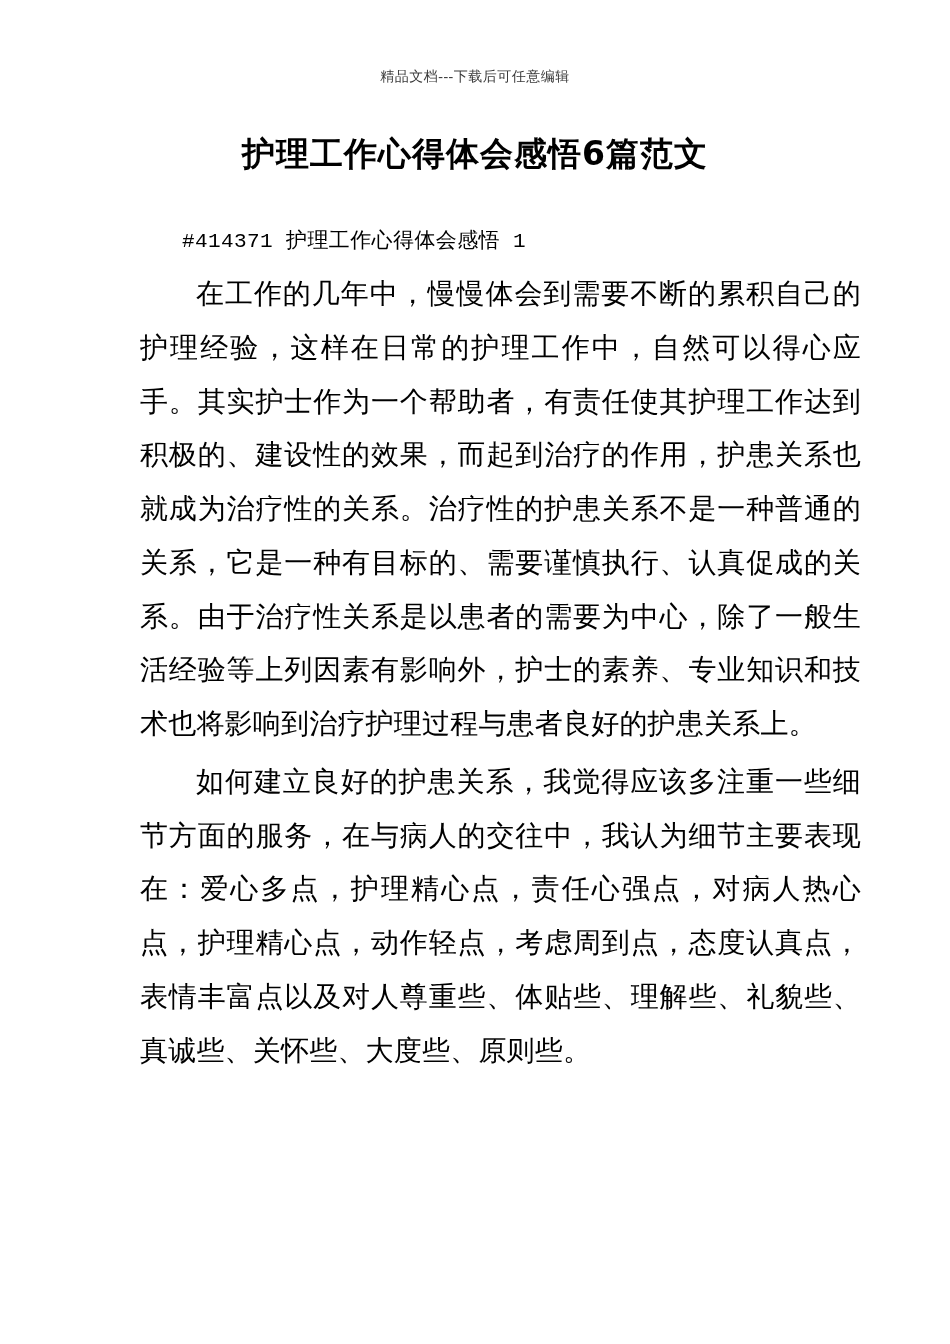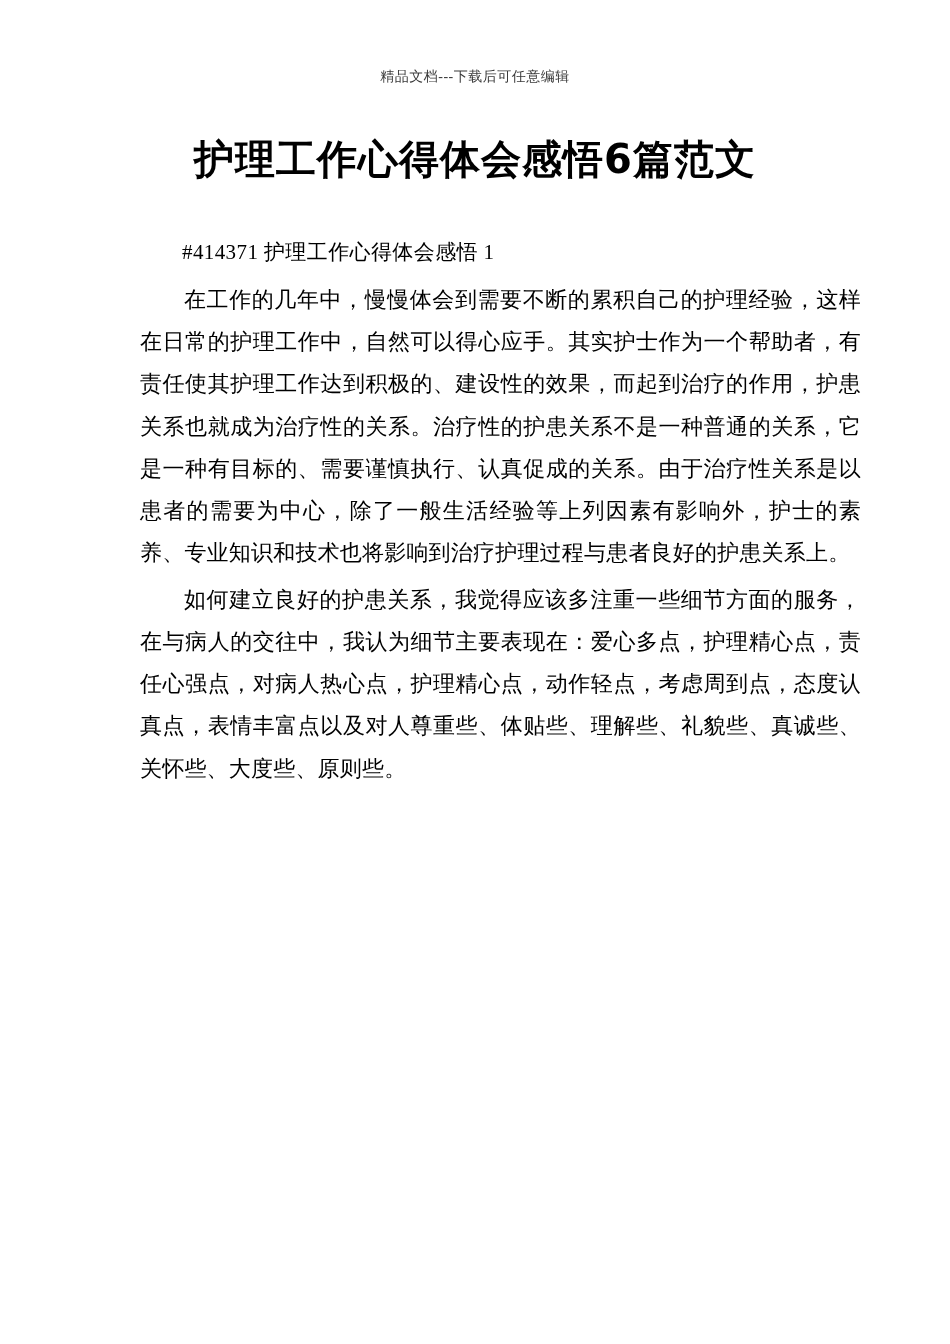--- a/index.html
+++ b/index.html
@@ -25,39 +25,40 @@
   .header-note {
     text-align: center;
     font-size: 14px;
     color: #3a3a3a;
     margin-top: 68px;
     letter-spacing: 0.5px;
     font-family: Liberation Serif, serif;
   }
   .doc-title {
     text-align: center;
-    font-size: 40px;
+    font-size: 33px;
     font-weight: bold;
     letter-spacing: 1px;
     margin-top: 46px;
     font-family: "DejaVu Sans", "Liberation Sans", sans-serif;
   }
   .content {
     margin-top: 44px;
     padding: 0 89px 0 140px;
+    font-family: Liberation Mono, monospace;
   }
   .subheading {
     font-size: 21px;
     line-height: 2.0;
     text-indent: 2em;
     margin: 0 0 6px 0;
     letter-spacing: 0.4px;
   }
   p.para {
-    font-size: 22px;
+    font-size: 28px;
     line-height: 1.92;
     text-indent: 2em;
     margin: 0 0 4px 0;
     text-align: justify;
     text-justify: inter-ideograph;
     letter-spacing: 0.2px;
   }
 </style>
 </head>
 <body>

